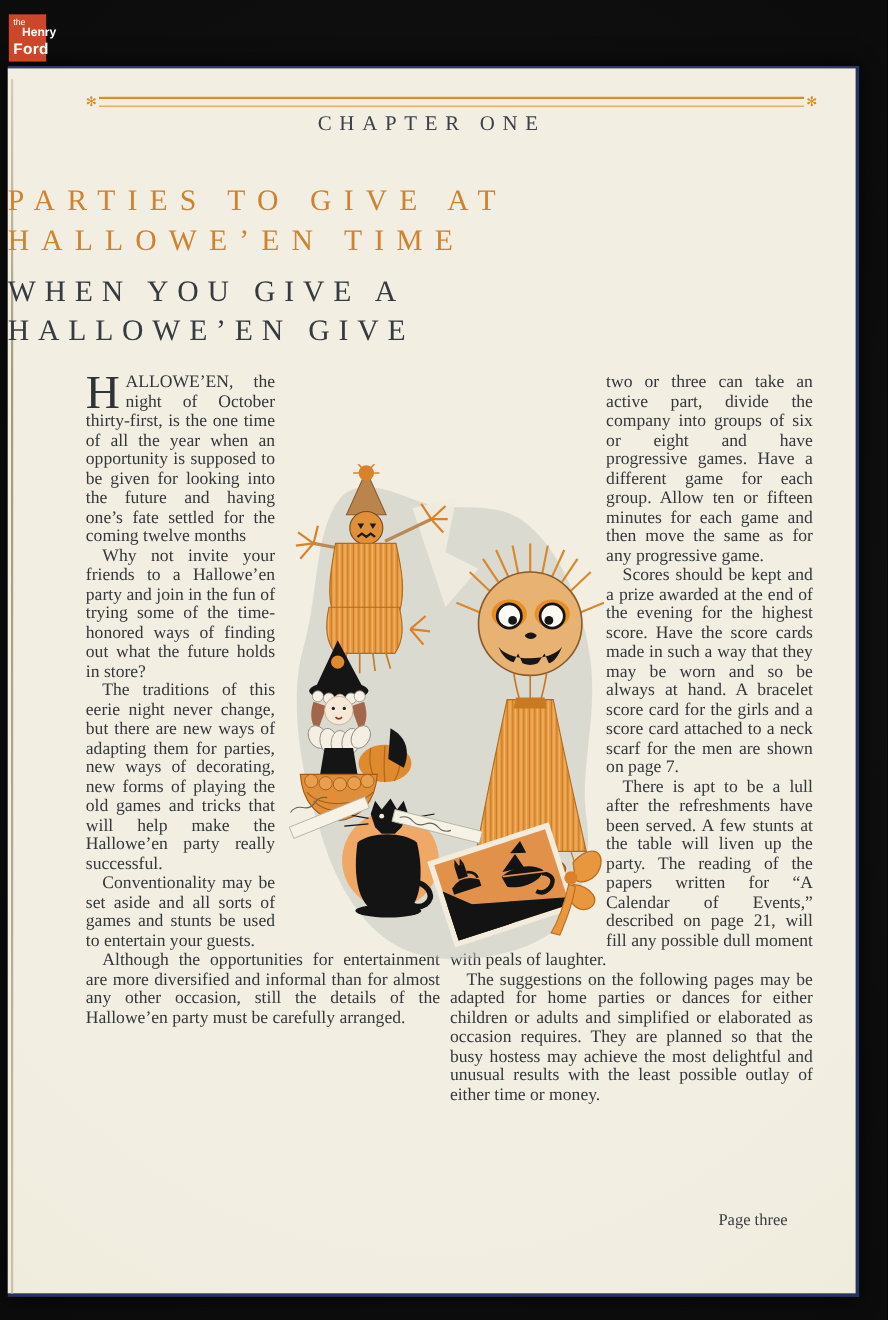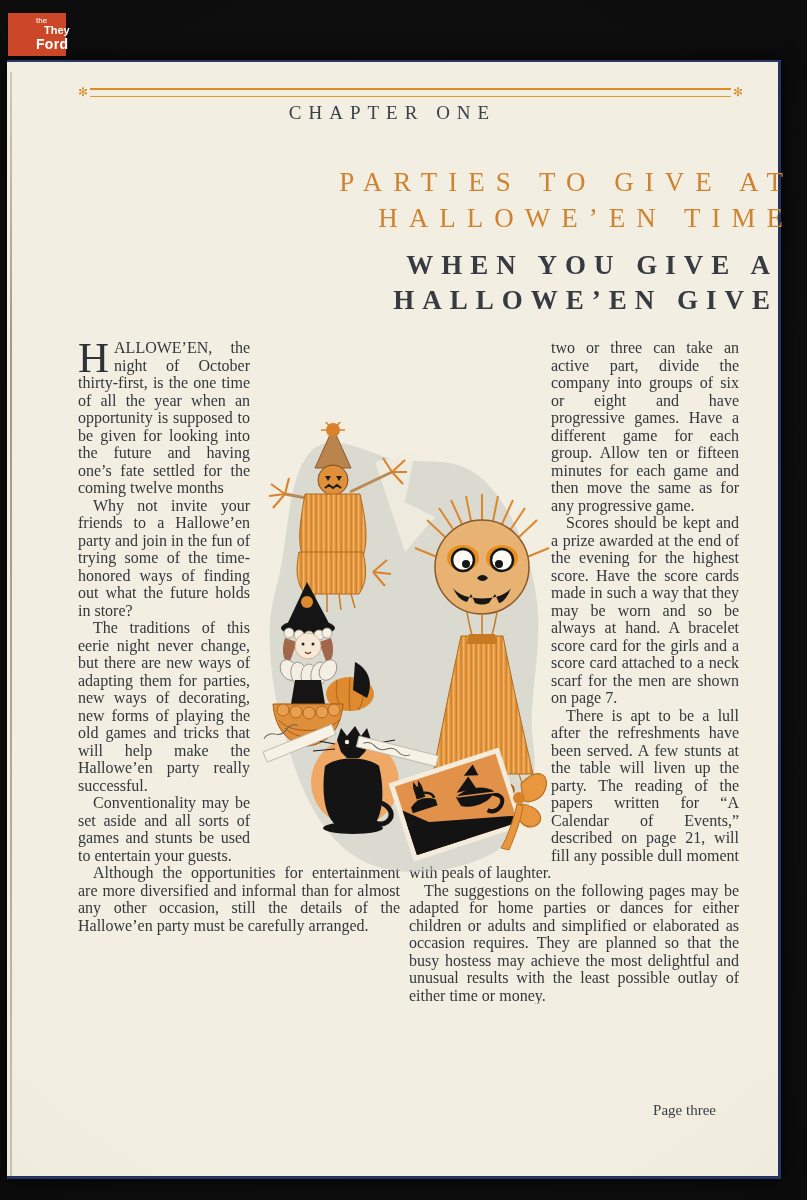--- a/index.html
+++ b/index.html
@@ -9,37 +9,37 @@
   
   .page{position:absolute;left:7px;top:60px;width:771px;height:1114px;
     background:radial-gradient(120% 100% at 50% 40%, #f2eee1 55%, #ece7d6 100%);
     border-top:2px solid #2b3a6b;border-right:3px solid #24335f;border-bottom:3px solid #24335f;
     box-shadow:0 0 18px rgba(0,0,0,.9);}
   .page::before{content:'';position:absolute;left:3px;top:10px;bottom:0;width:1.5px;
     background:linear-gradient(#cdc6ad, #948b6d 25%, #a89f84 70%, #c2bb9f);opacity:.85;}
   
   .logo{position:absolute;left:8px;top:13px;width:34px;height:43px;background:#cb4727;
     color:#fff;font-family:"Liberation Sans", sans-serif;line-height:1;z-index:5;
-    box-shadow:0 0 0 1px rgba(0,0,0,.2);padding-left:24px;}
+    box-shadow:0 0 0 1px rgba(0,0,0,.2);}
   .logo span{display:block;}
   .logo .t{font-size:8px;font-weight:400;margin:4px 0 0 4px;}
   .logo .h{font-size:11px;font-weight:700;margin:0 0 0 12px;}
   .logo .f{font-size:14px;font-weight:700;margin:1px 0 0 4px;letter-spacing:.3px;}
   
   .rule{position:absolute;left:71px;top:24px;width:665px;display:flex;align-items:center;height:12px;}
   .rule .orn{color:#d98a23;font-size:12px;line-height:12px;flex:0 0 auto;}
   .rule .bar{flex:1;height:6px;margin:0 2px;
     border-top:2.5px solid #dd8d26;border-bottom:1.5px solid #e09a35;}
   
   .chapter{position:absolute;left:0;top:40px;width:100%;margin:0;text-align:center;
     font-size:19px;font-weight:400;letter-spacing:7px;color:#3b4049;}
-  .title-orange{position:absolute;left:16px;top:102px;width:100%;margin:0;text-align:right;
+  .title-orange{position:absolute;left:0;top:102px;width:100%;margin:0;text-align:left;
     font-size:27px;font-weight:400;line-height:36px;letter-spacing:11px;color:#cf8331;}
-  .title-dark{position:absolute;left:0;top:186px;width:100%;margin:0;text-align:right;
-    font-size:27px;font-weight:700;line-height:35px;letter-spacing:8px;color:#363b42;}
+  .title-dark{position:absolute;left:0;top:186px;width:100%;margin:0;text-align:left;
+    font-size:27px;font-weight:400;line-height:35px;letter-spacing:8px;color:#363b42;}
   
   .columns{position:absolute;left:71px;top:277px;width:661px;display:flex;gap:9px;
     color:#33373c;font-size:16px;line-height:17.5px;text-align:justify;}
   .col{overflow:hidden;}
   .col-left{width:322px;}
   .col-right{width:330px;}
   .col p{margin:0;text-indent:15px;}
   .col p.noindent{text-indent:0;}
   .cut{display:block;}
   .cut-left{float:right;width:150px;height:430px;margin-top:76px;}
@@ -50,21 +50,21 @@
   
   .pagenum{position:absolute;right:62px;top:1040px;font-size:15px;color:#393d44;}
 </style>
 </head>
 <body>
 
 <div class="stage">
 
   <div class="logo">
     <span class="t">the</span>
-    <span class="h">They</span>
+    <span class="h">Henry</span>
     <span class="f">Ford</span>
   </div>
 
   <div class="page">
 
     <div class="rule">
       <span class="orn">✻</span>
       <span class="bar"></span>
       <span class="orn">✻</span>
     </div>

